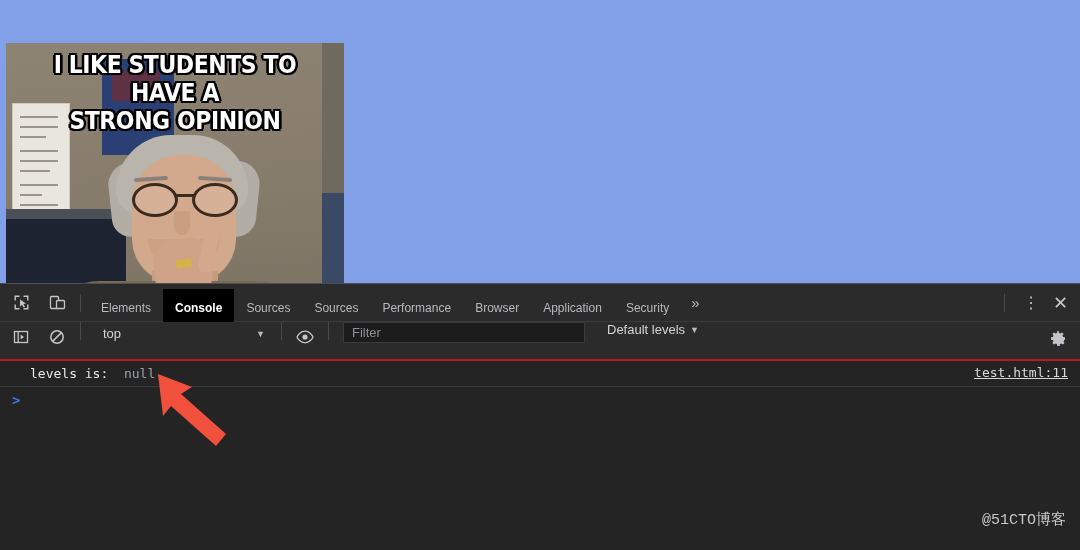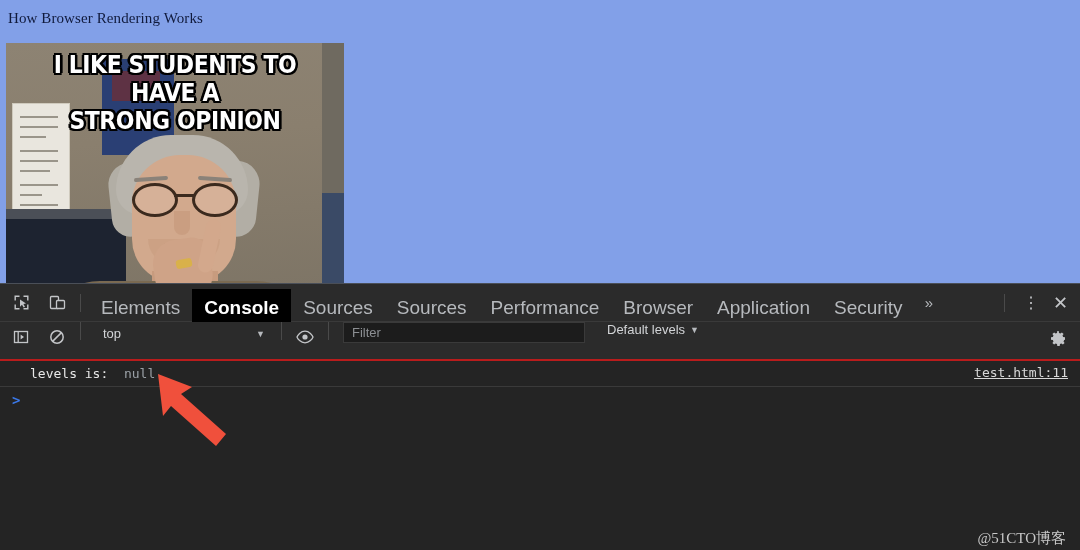--- a/index.html
+++ b/index.html
@@ -112,21 +112,21 @@
     border-bottom:1px solid #3a3a3a;display:flex;align-items:center;
   }
   .ticon{
     width:30px;height:30px;margin-left:6px;display:flex;align-items:center;
     justify-content:center;color:#c3c5c8;
   }
   .ticon svg{display:block;}
   .vsep{width:1px;height:18px;background:#4a4a4a;margin:0 8px;}
   .tab{
     height:37px;display:flex;align-items:center;padding:0 12px;
-    font-size:19px;color:#b6b9bd;white-space:nowrap;cursor:default;margin-top:10px;
+    font-size:12px;color:#b6b9bd;white-space:nowrap;cursor:default;margin-top:10px;
   }
   .tab.active{background:#000;color:#fff;font-weight:bold;}
   .more{color:#b6b9bd;font-size:15px;padding:0 10px;display:flex;align-items:center;height:37px;}
   .tabspacer{flex:1;}
   .dots{color:#c3c5c8;font-size:16px;line-height:1;padding:0 10px;letter-spacing:0;}
   .closex{color:#c3c5c8;font-size:18px;padding:0 12px 0 4px;}
 
   .filterbar{
     position:relative;height:37px;background:#2b2b2b;
     border-bottom:2px solid #b91c1c;display:flex;align-items:flex-start;
@@ -168,32 +168,31 @@
     color:#d8d8d8;text-decoration:underline;
   }
   .promptrow{height:26px;display:flex;align-items:center;}
   .prompt-caret{
     margin-left:12px;color:#3b78e7;font-size:14px;font-weight:bold;
     font-family:"DejaVu Sans Mono", monospace;
   }
 
   .arrow{position:absolute;left:150px;top:368px;width:150px;height:80px;pointer-events:none;}
   .watermark{
-    position:absolute;right:14px;bottom:3px;
+    position:absolute;right:14px;bottom:22px;
     color:#c8c8c8;font-size:15px;
-    font-family:Liberation Serif, serif;
+    font-family:Liberation Mono, monospace;
   }
 </style>
 </head>
 <body>
 
 <div id="page">
 
   <div class="webpage">
-    <div class="page-title">How Browser Rendering Works</div>
 
     <div class="meme">
       <div class="meme-photo">
         <div class="wall"></div>
         <div class="board"></div>
         <div class="poster">
           <i style="top:12px"></i>
             <i style="top:22px"></i>
             <i style="top:32px;width:26px"></i>
           <i style="top:46px"></i>

